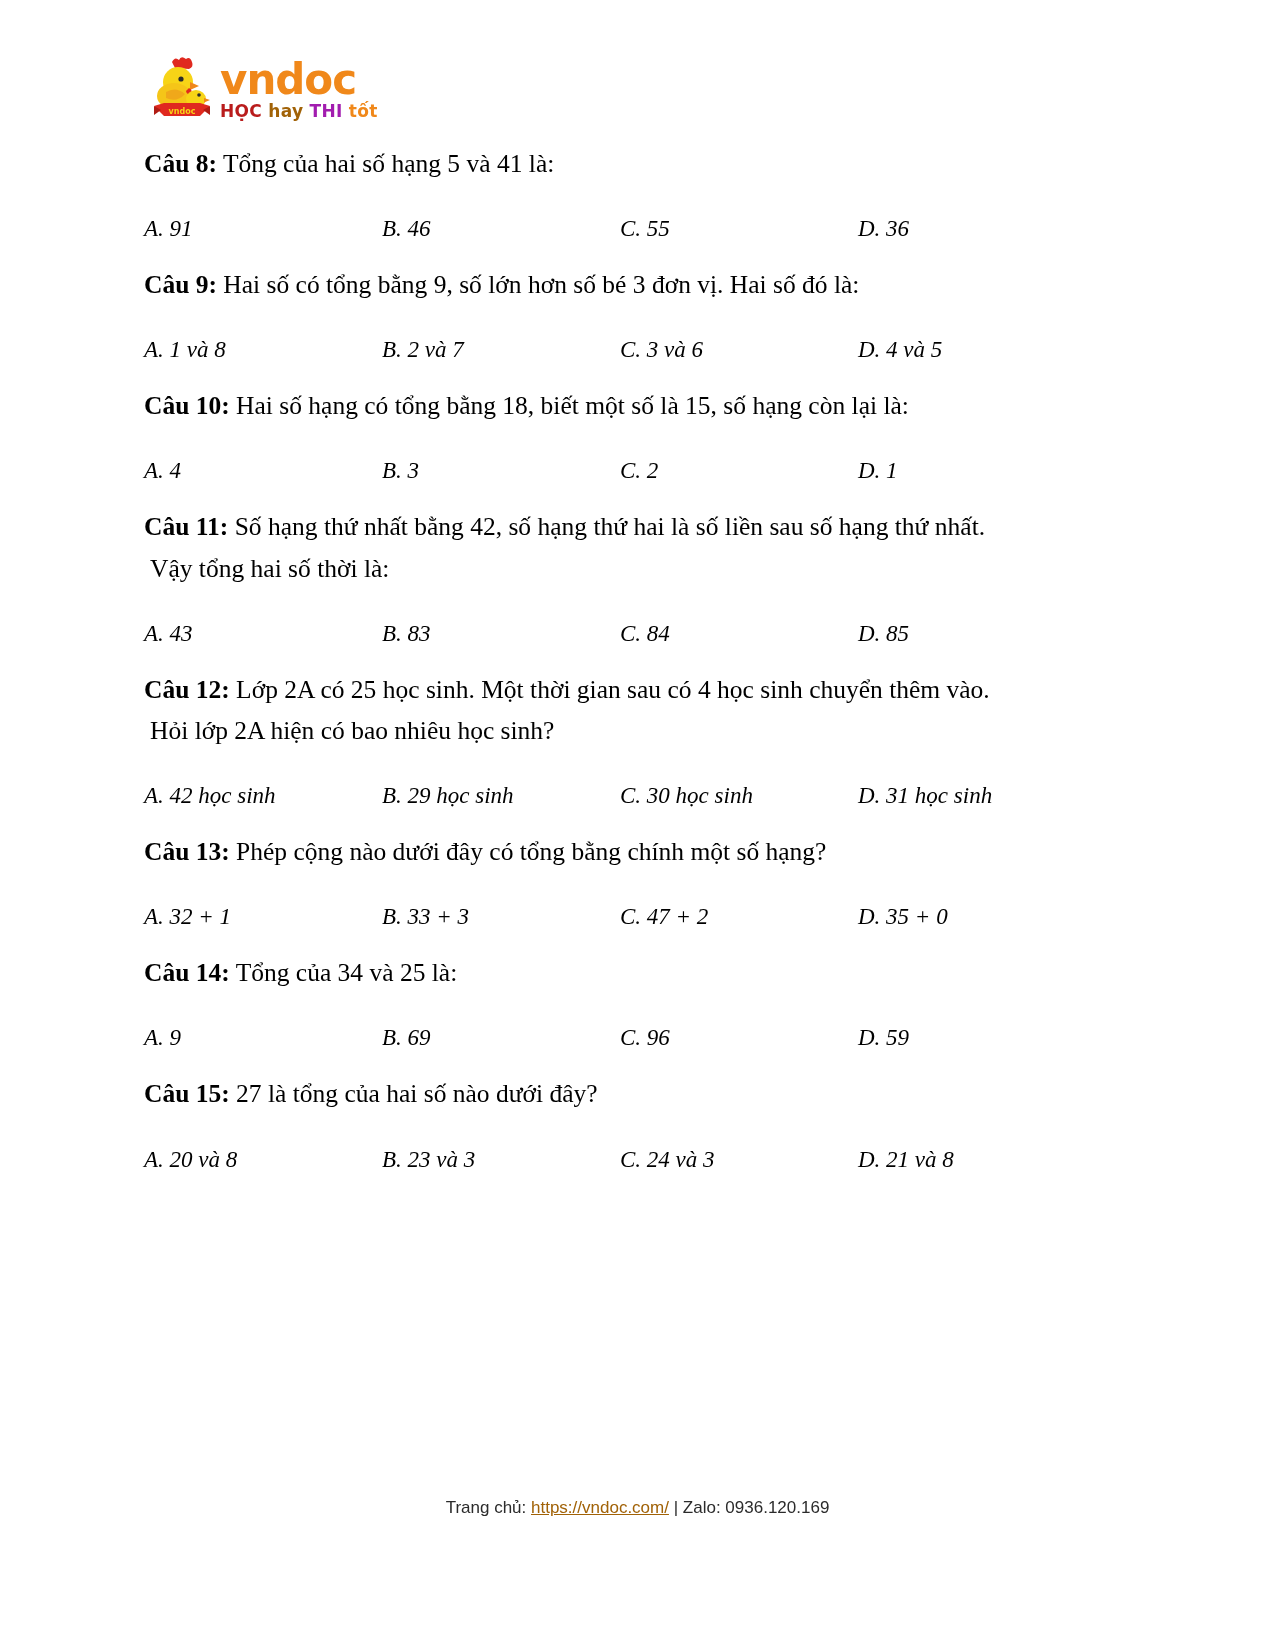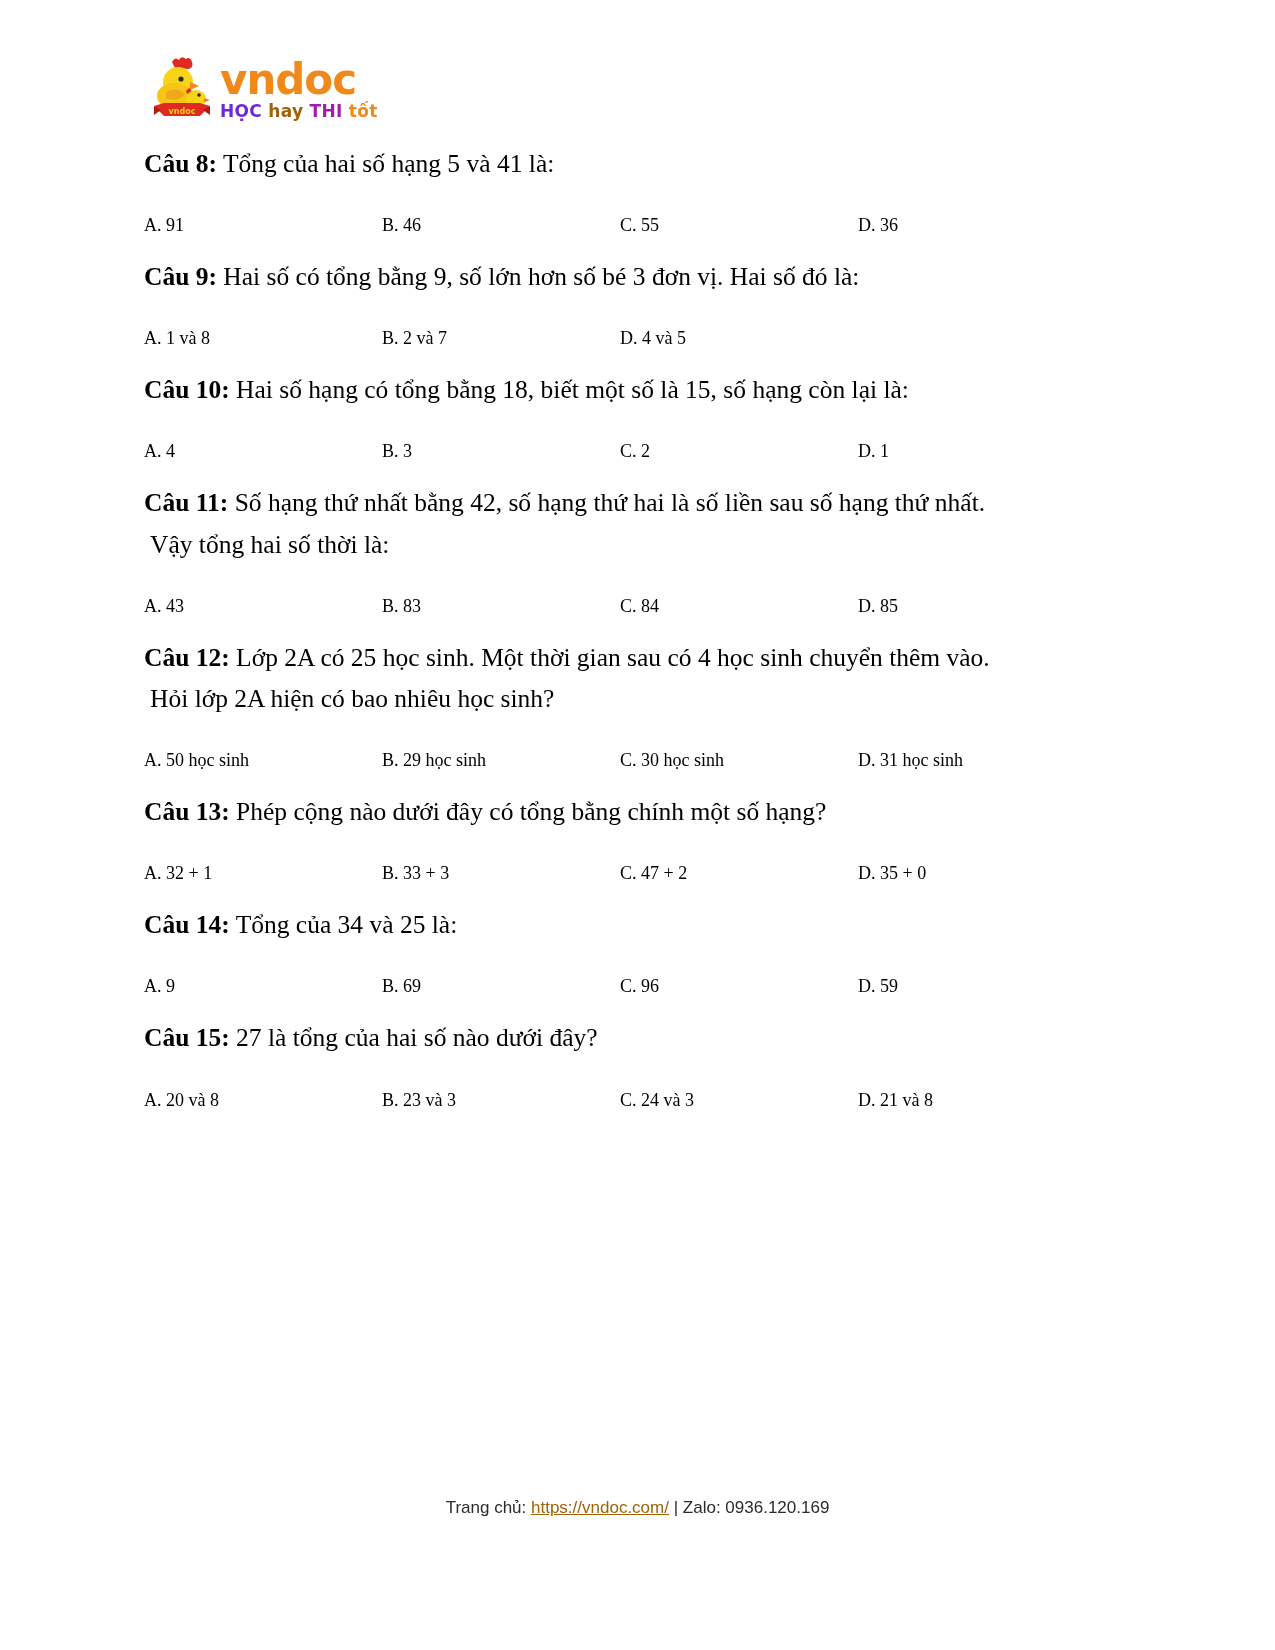--- a/index.html
+++ b/index.html
@@ -53,21 +53,21 @@
     letter-spacing: -1px;
     line-height: 0.95;
   }
   .wordmark-bottom {
     font-family: "DejaVu Sans", sans-serif;
     font-weight: bold;
     font-size: 17px;
     letter-spacing: 0.3px;
     margin-top: 3px;
   }
-  .wm-hoc { color: #6d28d9; }
+  .wm-hoc { color: #b91c1c; }
   .wm-hay { color: #a16207; }
   .wm-thi { color: #a21caf; }
   .wm-tot { color: #f0881a; }
 
   
   .content {
     position: absolute;
     left: 144px;
     top: 131px;
     width: 985px;
@@ -78,24 +78,25 @@
     line-height: 1.62;
     margin: 0 0 0 0;
     padding-top: 12px;
     white-space: normal;
   }
   .question .lbl {
     font-weight: bold;
   }
   .answers {
     display: flex;
-    font-size: 18px;
+    font-size: 23px;
     line-height: 1.6;
     padding-top: 27px;
     padding-bottom: 4px;
+    font-style: italic;
   }
   .answers .opt {
     width: 238px;
     flex: 0 0 238px;
     white-space: nowrap;
   }
   .answers .opt:last-child {
     flex: 1 1 auto;
     width: auto;
   }
@@ -168,20 +169,21 @@
         <span class="opt">C. 55</span>
         <span class="opt">D. 36</span>
       </div>
     </div>
 
     <div class="qblock">
       <p class="question"><span class="lbl">Câu 9:</span><span> Hai số có tổng bằng 9, số lớn hơn số bé 3 đơn vị. Hai số đó là:</span></p>
       <div class="answers">
         <span class="opt">A. 1 và 8</span>
         <span class="opt">B. 2 và 7</span>
+        <span class="opt">C. 3 và 6</span>
         <span class="opt">D. 4 và 5</span>
       </div>
     </div>
 
     <div class="qblock">
       <p class="question"><span class="lbl">Câu 10:</span><span> Hai số hạng có tổng bằng 18, biết một số là 15, số hạng còn lại là:</span></p>
       <div class="answers">
         <span class="opt">A. 4</span>
         <span class="opt">B. 3</span>
         <span class="opt">C. 2</span>
@@ -197,21 +199,21 @@
         <span class="opt">B. 83</span>
         <span class="opt">C. 84</span>
         <span class="opt">D. 85</span>
       </div>
     </div>
 
     <div class="qblock">
       <p class="question"><span class="lbl">Câu 12:</span><span> Lớp 2A có 25 học sinh. Một thời gian sau có 4 học sinh chuyển thêm vào.</span></p>
       <p class="question q-indent" style="padding-top:0">Hỏi lớp 2A hiện có bao nhiêu học sinh?</p>
       <div class="answers">
-        <span class="opt">A. 50 học sinh</span>
+        <span class="opt">A. 42 học sinh</span>
         <span class="opt">B. 29 học sinh</span>
         <span class="opt">C. 30 học sinh</span>
         <span class="opt">D. 31 học sinh</span>
       </div>
     </div>
 
     <div class="qblock">
       <p class="question"><span class="lbl">Câu 13:</span><span> Phép cộng nào dưới đây có tổng bằng chính một số hạng?</span></p>
       <div class="answers">
         <span class="opt">A. 32 + 1</span>

